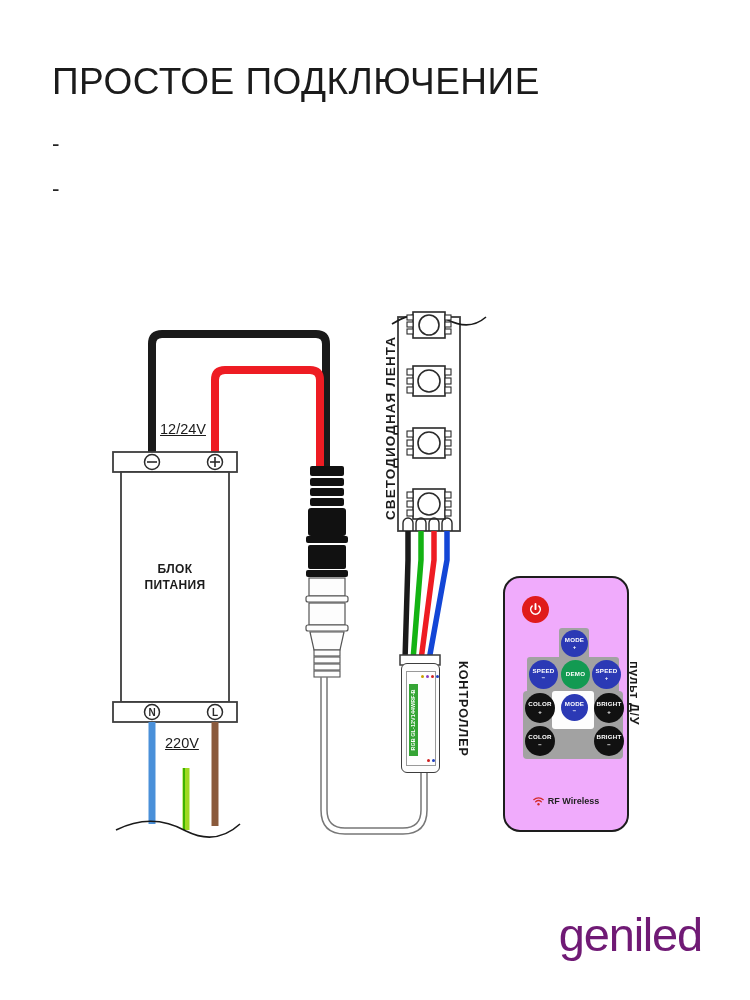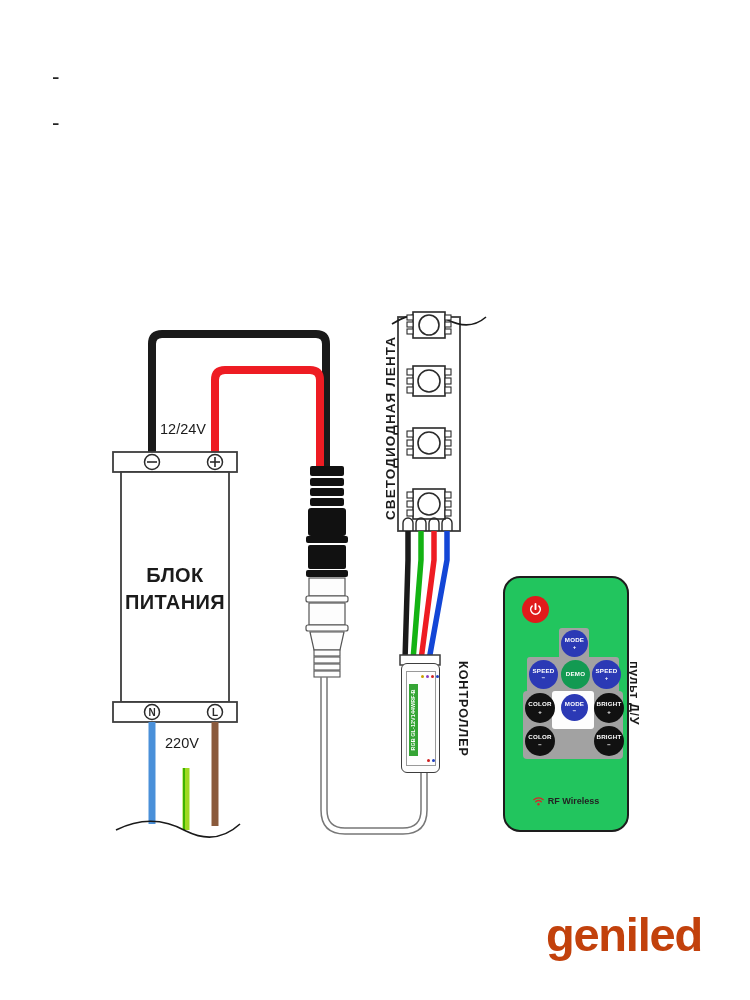--- a/index.html
+++ b/index.html
@@ -80,44 +80,45 @@
     left: 641px; top: 661px;
     font-size: 12.5px; font-weight: 700; letter-spacing: .6px;
   }
 
   .hlabel {
     position: absolute;
     font-size: 14px;
     font-weight: 400;
     color: #1b1b1b;
     white-space: nowrap;
+    text-decoration: underline;
   }
   #label-1224v { left: 160px; top: 421px; font-size: 14.5px; }
   #label-220v  { left: 165px; top: 735px; font-size: 14.5px; }
   #psu-name {
     position: absolute;
     left: 116px; top: 562px;
     width: 118px;
     text-align: center;
-    font-size: 20px;
+    font-size: 12px;
     font-weight: 700;
     line-height: 1.33;
     color: #1b1b1b;
     white-space: pre-line;
     letter-spacing: .4px;
   }
 
   
   #remote {
     position: absolute;
     left: 503px;
     top: 576px;
     width: 126px;
     height: 256px;
-    background: #22c55e;
+    background: #f0abfc;
     border: 2.5px solid #1d1d1d;
     border-radius: 17px;
     box-sizing: border-box;
   }
   #power-button {
     position: absolute;
     left: 17px; top: 18px;
     width: 27px; height: 27px;
     border-radius: 50%;
     background: #e01b1b;
@@ -225,30 +226,31 @@
     width: 3.4px; height: 3.4px;
     border-radius: 50%;
   }
 
   
   #logo {
     position: absolute;
     right: 48px;
     bottom: 42px;
     font-size: 47px;
-    font-weight: 700;
+    font-weight: 400;
     letter-spacing: -1.2px;
-    color: #c2410c;
+    color: #701a75;
     line-height: 1;
   }
 </style>
 </head>
 <body>
 
 <div id="header">
+  <h1 id="page-title">ПРОСТОЕ ПОДКЛЮЧЕНИЕ</h1>
 
   <div class="bullet-row">
     <span class="bullet-dash">-</span>
   </div>
 
   <div class="bullet-row">
     <span class="bullet-dash">-</span>
   </div>
 </div>
 

